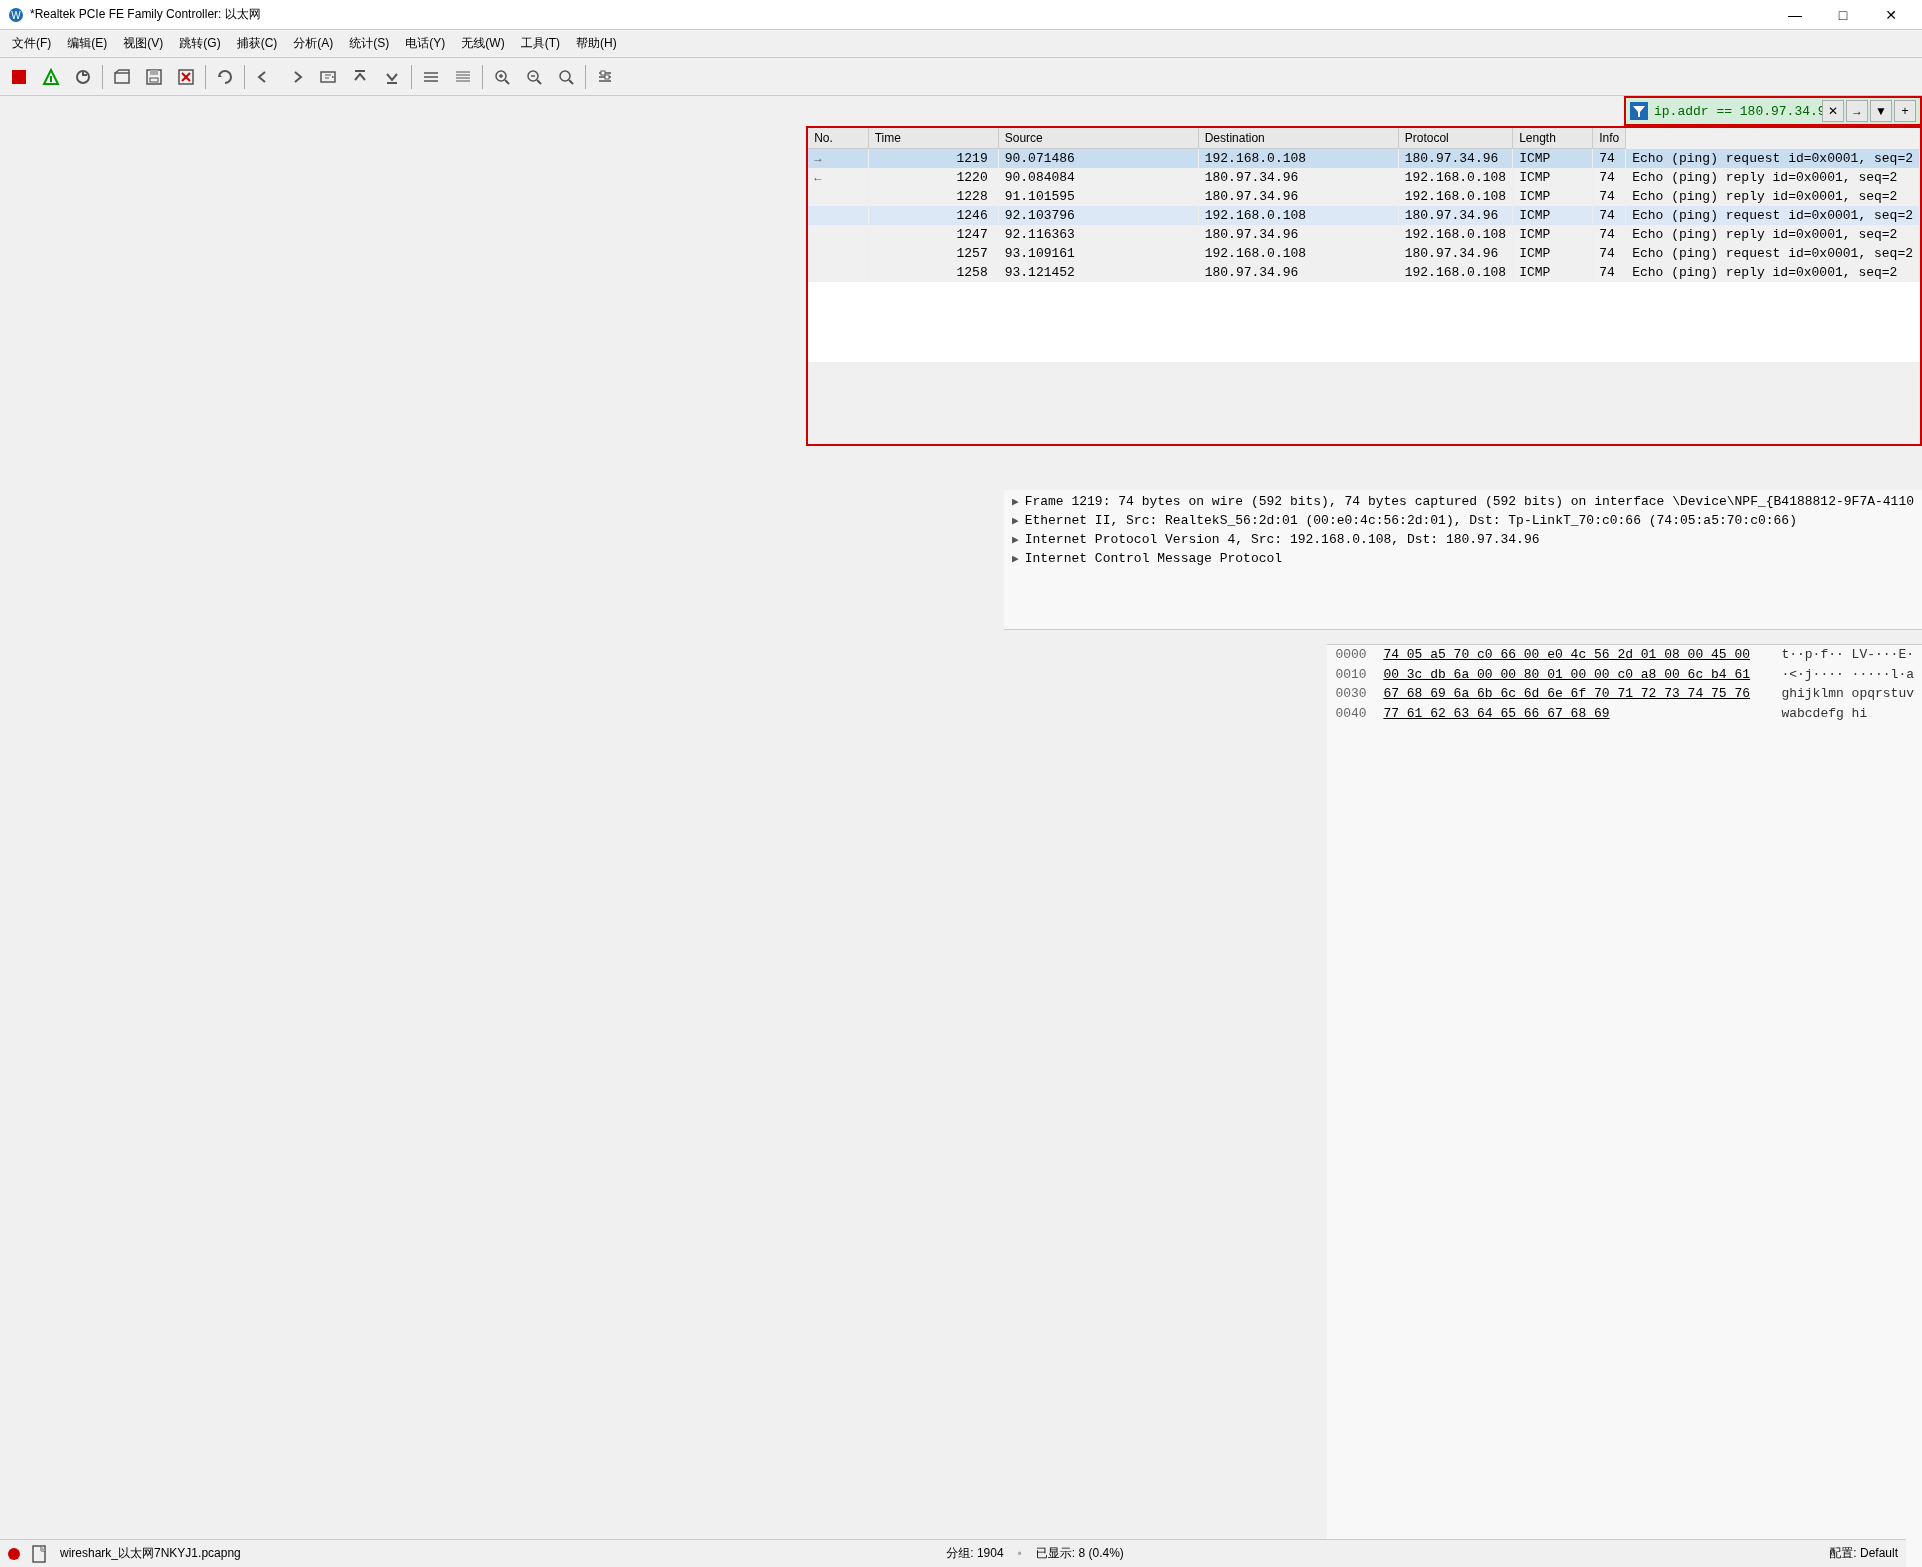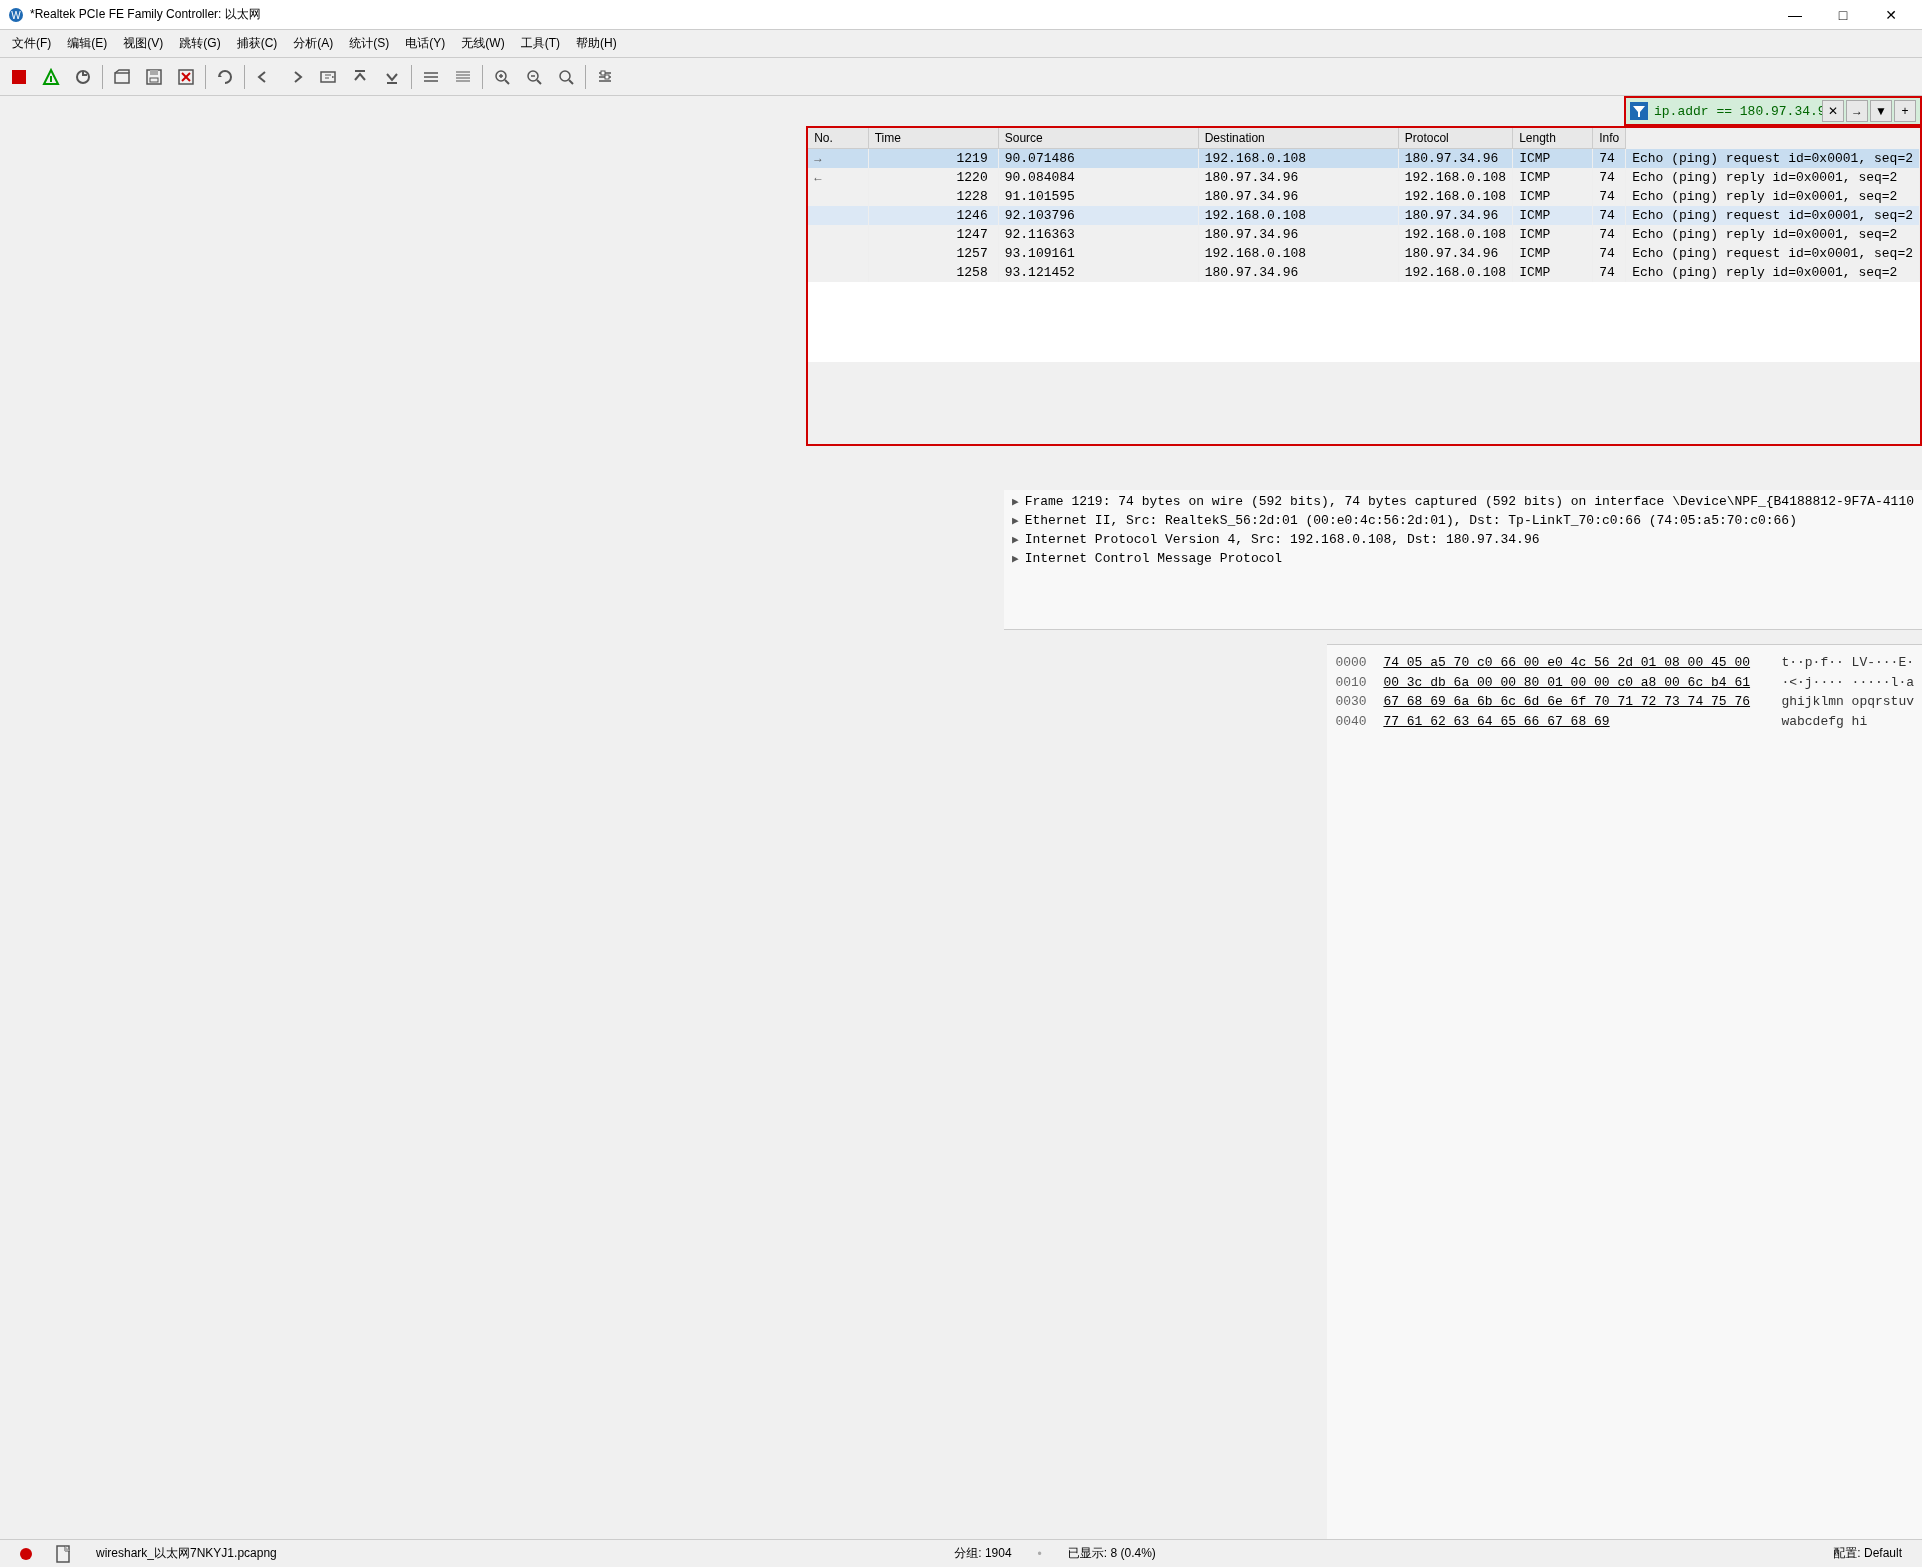--- a/index.html
+++ b/index.html
@@ -208,47 +208,47 @@
       margin-right: 6px;
       color: #555;
       font-size: 11px;
     }
 
     
     .hex-panel {
       background: #f8f8f8;
       font-family: 'Courier New', monospace;
       font-size: 13px;
-      padding: 8px 8px;
+      padding: 0 8px;
       border-top: 1px solid #ccc;
     }
     .hex-row {
       display: flex;
       gap: 8px;
       line-height: 1.5;
     }
     .hex-offset { color: #666; min-width: 40px; }
     .hex-bytes { min-width: 390px; text-decoration: underline; }
     .hex-ascii { color: #333; }
 
     
     .status-bar {
       position: absolute;
       bottom: 0;
       left: 0;
-      right: 0;
+      right: 16px;
       height: 28px;
       background: #f0f0f0;
       border-top: 1px solid #ccc;
       display: flex;
       align-items: center;
-      padding: 0 20px;
+      padding: 0 8px;
       font-family: 'Microsoft YaHei', sans-serif;
       font-size: 12px;
-      gap: 22px;
+      gap: 10px;
     }
     .status-indicator {
       width: 12px;
       height: 12px;
       border-radius: 50%;
       background: #cc0000;
     }
     .status-sep {
       color: #aaa;
       margin: 0 4px;

